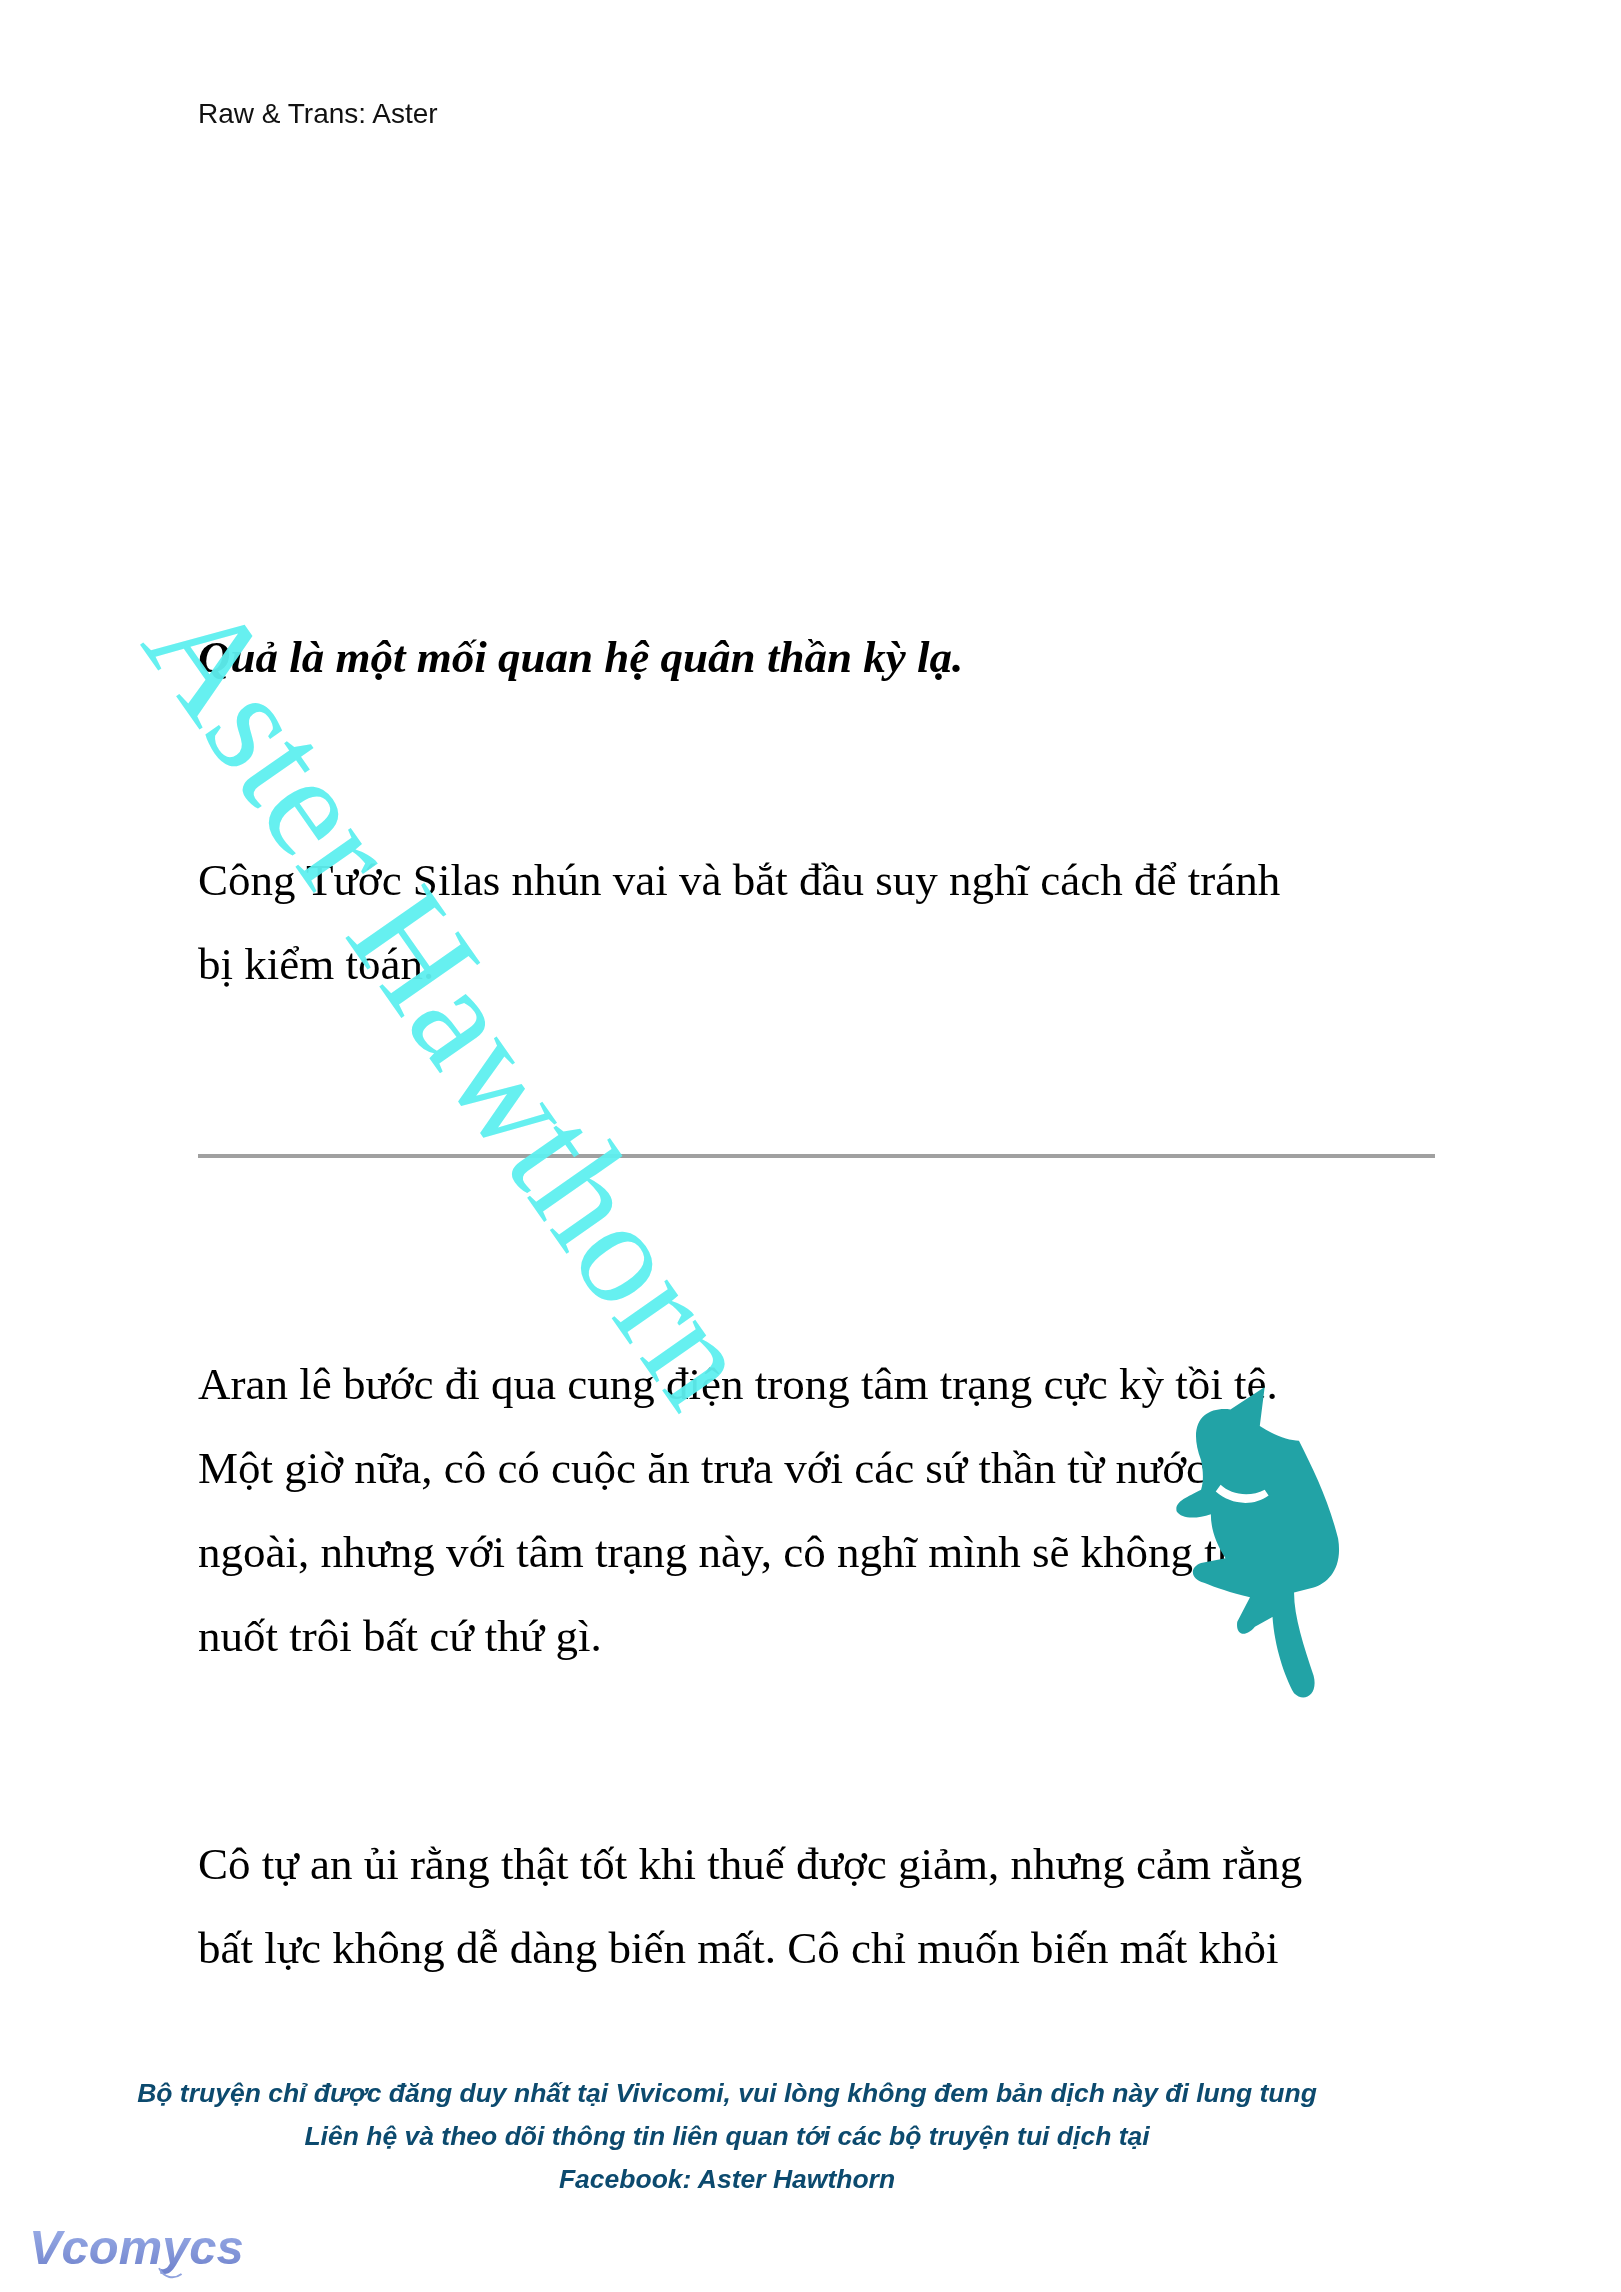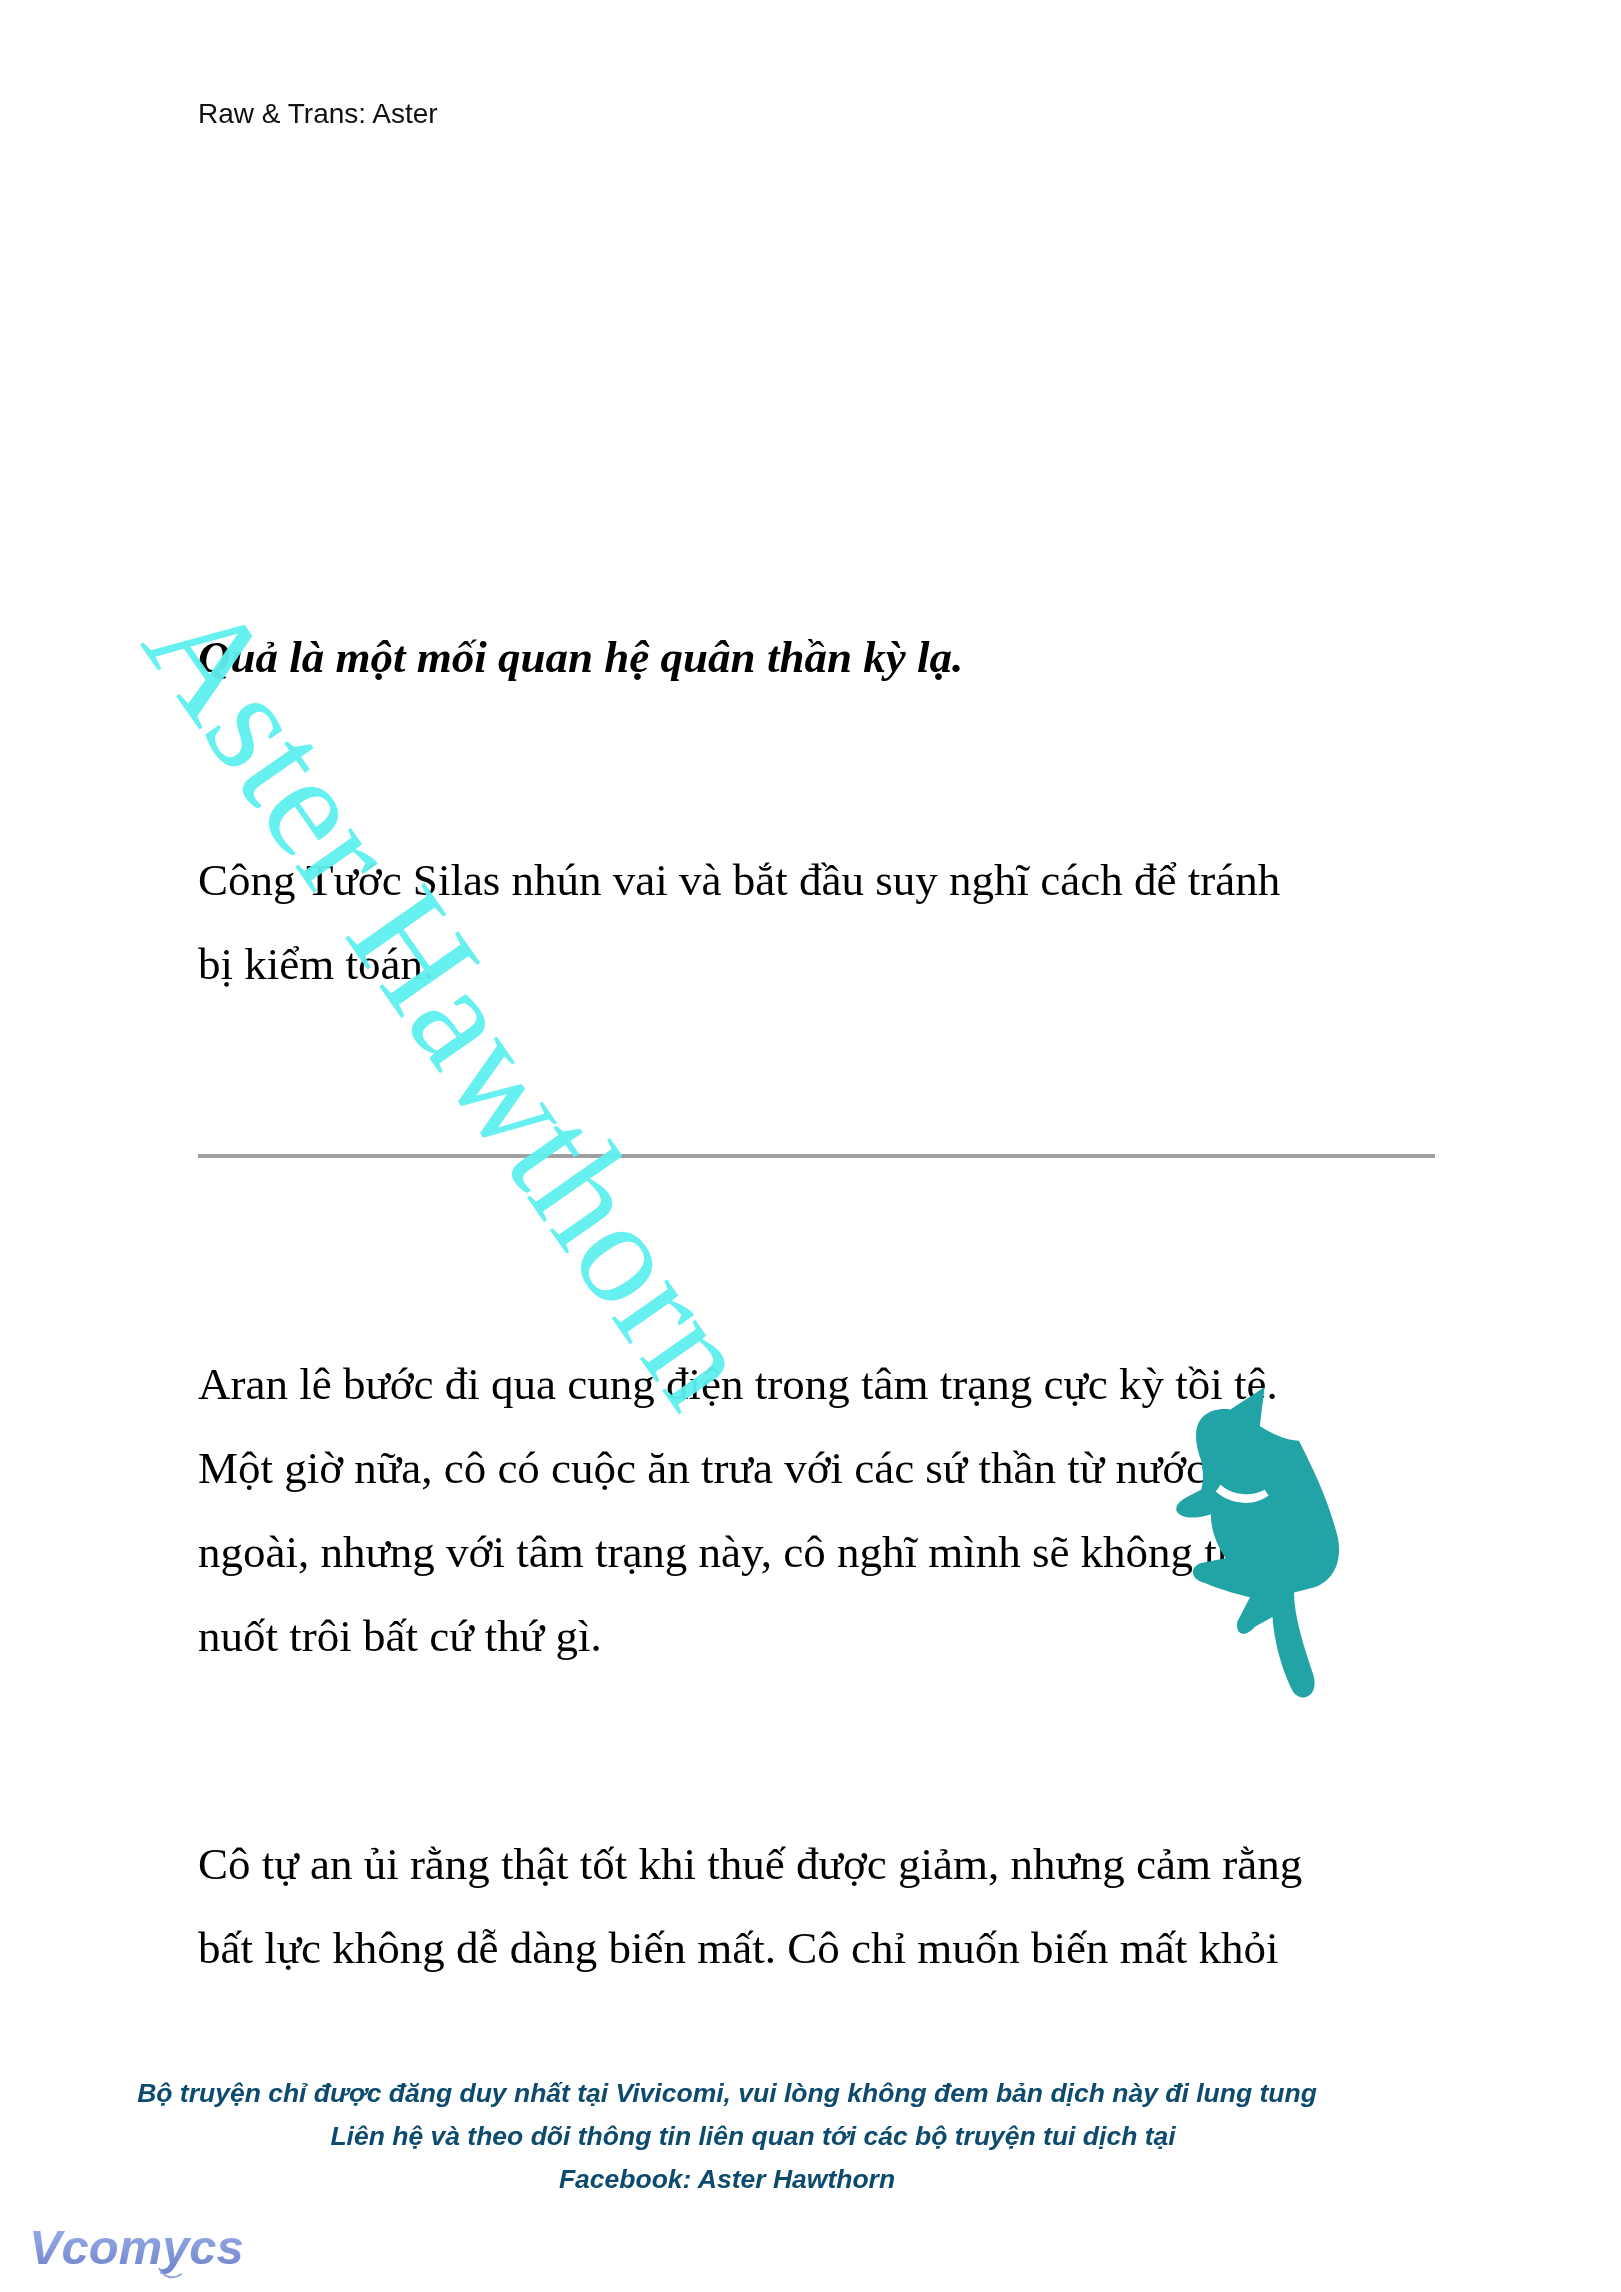--- a/index.html
+++ b/index.html
@@ -71,21 +71,21 @@
 </div>
 
 <div class="watermark">Aster Hawthorn</div>
 
 <svg class="cat" viewBox="0 0 190 330">
   <path fill="#22a3a6" d="M45 80 C30 40 50 25 75 28 L110 5 L105 45 C120 55 135 60 145 60 C160 90 175 120 185 160 C190 190 175 205 160 210 L140 215 C140 240 150 270 160 300 C165 320 150 328 140 318 C130 300 120 270 118 240 L100 250 C90 262 80 258 82 245 L95 220 C75 215 60 210 48 205 C35 202 32 190 45 185 L70 180 C60 165 55 150 55 135 C40 140 25 140 20 132 C18 122 30 118 45 110 C48 100 47 90 45 80 Z"></path>
   <path fill="#ffffff" d="M65 105 C75 115 95 118 110 110 L114 116 C98 128 74 125 60 112 Z"></path>
 </svg>
 
 <div class="footer" style="top:2078px;">Bộ truyện chỉ được đăng duy nhất tại Vivicomi, vui lòng không đem bản dịch này đi lung tung</div>
-<div class="footer" style="top:2121px;padding-left:26px;">Liên hệ và theo dõi thông tin liên quan tới các bộ truyện tui dịch tại</div>
+<div class="footer" style="top:2121px;">Liên hệ và theo dõi thông tin liên quan tới các bộ truyện tui dịch tại</div>
 <div class="footer" style="top:2164px;">Facebook: Aster Hawthorn</div>
 
 <svg class="logo" viewBox="0 0 230 70">
   <defs>
     <linearGradient id="lg" x1="0" y1="0" x2="0" y2="1">
       <stop offset="0" stop-color="#9fb2ea"></stop>
       <stop offset="1" stop-color="#6f82cc"></stop>
     </linearGradient>
   </defs>
   <text x="2" y="48" font-family="Liberation Sans, sans-serif" font-weight="bold" font-style="italic" font-size="50" fill="url(#lg)">Vcomycs</text>

